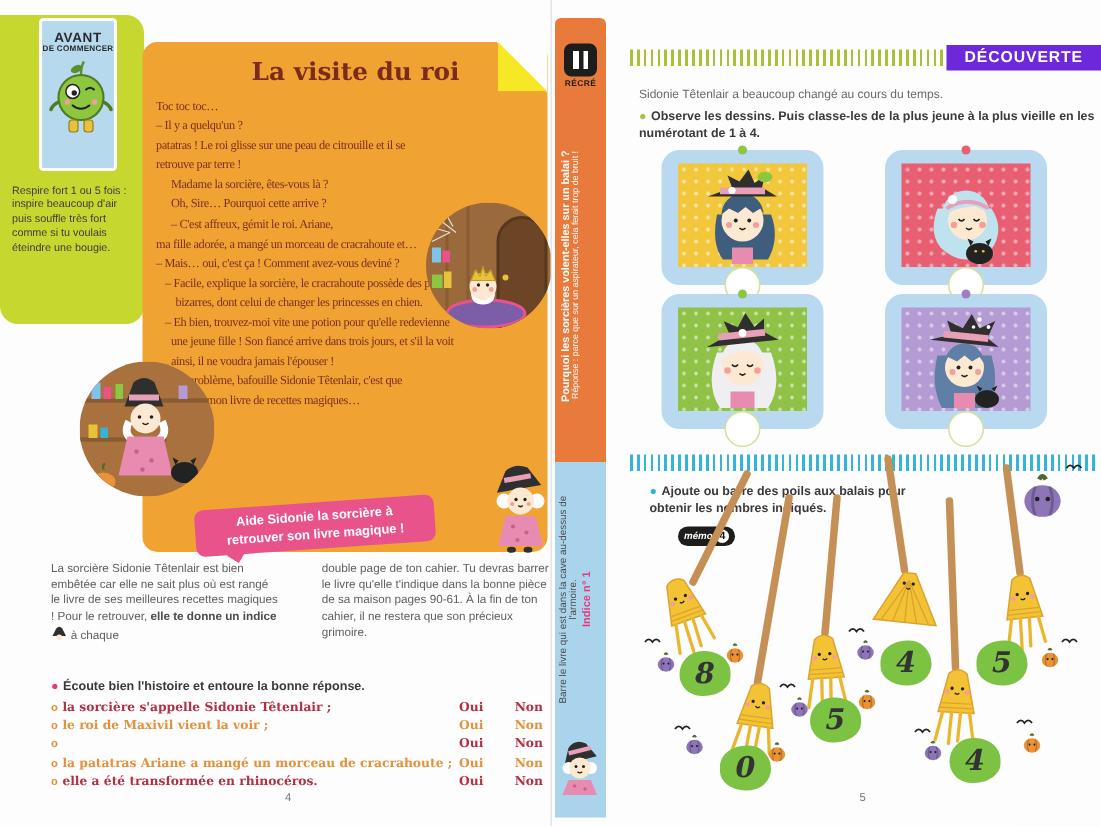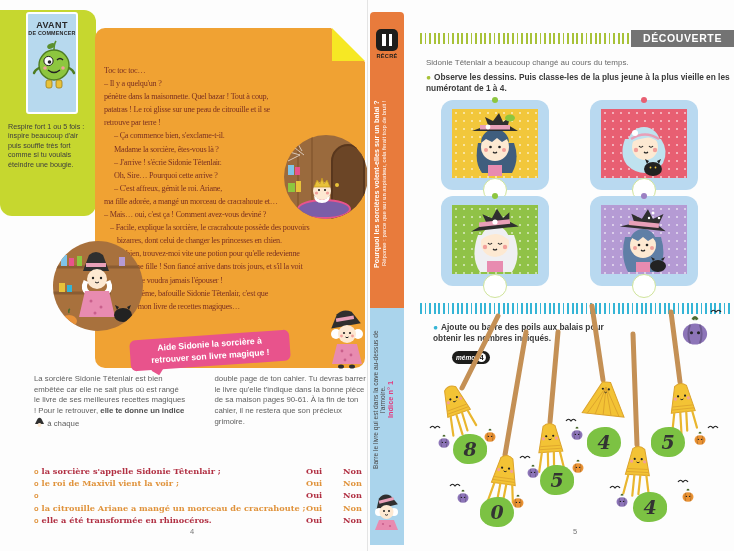--- a/index.html
+++ b/index.html
@@ -77,21 +77,21 @@
   .indice-text{font-size:6.6px;color:#4a4a4a;}
   .indice-title{font-weight:bold;font-size:7.4px;color:#e23a7d;}
   .indice-witch{position:absolute;left:3px;bottom:14px;}
 
   .sec-header{width:314px;height:17px;display:flex;align-items:center;}
   .dec-header{left:420px;top:30px;} .math-header{left:420px;top:300px;}
   .sec-stripes{flex:1;height:11px;margin-right:2px;}
   .dec-stripes{background:repeating-linear-gradient(90deg,#a8c238 0 1.8px,transparent 1.8px 4.6px);}
   .math-stripes{background:repeating-linear-gradient(90deg,#35b5d6 0 1.8px,transparent 1.8px 4.6px);}
   .sec-badge{color:#fff;font-weight:bold;font-size:10.5px;letter-spacing:.6px;padding:2px 12px 3px 12px;}
-  .dec-badge{background:#737373;} .math-badge{background:#35b5d6;}
+  .dec-badge{background:#6d28d9;} .math-badge{background:#35b5d6;}
 
   .dec-intro{left:426px;top:58px;font-size:8px;color:#6a6a6a;}
   .dec-instr{left:426px;top:72px;width:312px;font-size:8.3px;font-weight:bold;color:#3a3a3a;line-height:11px;}
   .bullet-green{color:#a8c238;margin-right:3px;}
   .bullet-cyan{color:#35b5d6;margin-right:3px;}
 
   .frame{width:108px;height:90px;background:#b9d9f0;border-radius:12px;}
   .f1{left:441px;top:100px;} .f2{left:590px;top:100px;} .f3{left:441px;top:196px;} .f4{left:590px;top:196px;}
   .frame-dot{position:absolute;left:50%;top:-3px;transform:translateX(-50%);width:6px;height:6px;border-radius:50%;}
   .frame-inner{position:absolute;left:11px;right:11px;top:9px;bottom:12px;
@@ -140,29 +140,27 @@
         <rect x="14" y="42" width="6" height="8" rx="2" fill="#e8c23a" stroke="#9c7d18" stroke-width="0.8"></rect>
         <rect x="24" y="42" width="6" height="8" rx="2" fill="#e8c23a" stroke="#9c7d18" stroke-width="0.8"></rect>
       </svg>
     </div>
     <div class="breathe">Respire fort 1 ou 5 fois : inspire beaucoup d'air puis souffle très fort comme si tu voulais éteindre une bougie.</div>
   </div>
 
   <div class="abs story-panel">
     <div class="fold-w"></div>
     <div class="fold-y"></div>
+    <div class="story-title">La visite du roi</div>
     <div class="story-text">
       <div>Toc toc toc…</div>
       <div>– Il y a quelqu'un ?</div>
-      <div>pénètre dans la maisonnette. Quel bazar ! Tout à coup,</div>
       <div>patatras ! Le roi glisse sur une peau de citrouille et il se</div>
       <div>retrouve par terre !</div>
-      <div class="ia">– Ça commence bien, s'exclame-t-il.</div>
       <div class="ia">Madame la sorcière, êtes-vous là ?</div>
-      <div class="ia">– J'arrive ! s'écrie Sidonie Têtenlair.</div>
       <div class="ia">Oh, Sire… Pourquoi cette arrive ?</div>
       <div class="ia">– C'est affreux, gémit le roi. Ariane,</div>
       <div>ma fille adorée, a mangé un morceau de cracrahoute et…</div>
       <div>– Mais… oui, c'est ça ! Comment avez-vous deviné ?</div>
       <div class="ib">– Facile, explique la sorcière, le cracrahoute possède des pouvoirs</div>
       <div class="ic">bizarres, dont celui de changer les princesses en chien.</div>
       <div class="ib">– Eh bien, trouvez-moi vite une potion pour qu'elle redevienne</div>
       <div class="ia">une jeune fille ! Son fiancé arrive dans trois jours, et s'il la voit</div>
       <div class="ia">ainsi, il ne voudra jamais l'épouser !</div>
       <div class="ib">– Le problème, bafouille Sidonie Têtenlair, c'est que</div>
@@ -254,20 +252,23 @@
       <svg width="11" height="10" viewBox="0 0 11 10" style="vertical-align:-1px">
         <path d="M1,7 h9 l-2.5,-5 q-2,-2.5 -4,0 Z" fill="#2f2f2f"></path>
         <circle cx="5.5" cy="8" r="2" fill="#fde9d2"></circle>
       </svg>
       <span>à chaque</span>
     </div>
     <div class="intro-col">double page de ton cahier. Tu devras barrer le livre qu'elle t'indique dans la bonne pièce de sa maison pages 90-61. À la fin de ton cahier, il ne restera que son précieux grimoire.</div>
   </div>
 
 
+  <div class="abs ex-instr">
+    <span class="bullet-pink">●</span><span>Écoute bien l'histoire et entoure la bonne réponse.</span>
+  </div>
 
   <div class="abs rows">
     <div class="row cr">
       <span class="rb">o</span>
       <span>la sorcière s'appelle Sidonie Têtenlair ;</span>
       <span class="answers">
           <span>Oui</span>
           <span>Non</span>
         </span>
     </div>
@@ -281,21 +282,21 @@
     </div>
     <div class="row cr">
       <span class="rb">o</span>
       <span class="answers">
           <span>Oui</span>
           <span>Non</span>
         </span>
     </div>
     <div class="row co">
       <span class="rb">o</span>
-      <span>la citrouille Ariane a mangé un morceau de cracrahoute ;</span>
+      <span>la patatras Ariane a mangé un morceau de cracrahoute ;</span>
       <span class="answers">
           <span>Oui</span>
           <span>Non</span>
         </span>
     </div>
     <div class="row cr">
       <span class="rb">o</span>
       <span>elle a été transformée en rhinocéros.</span>
       <span class="answers">
           <span>Oui</span>

